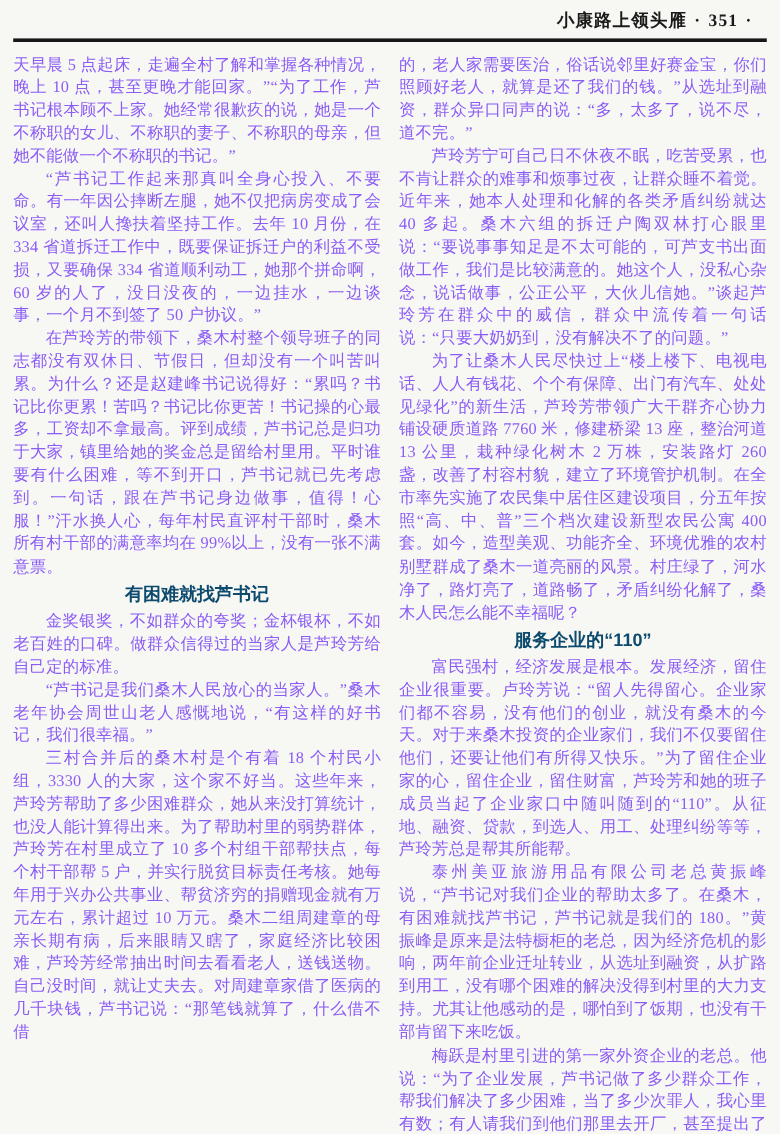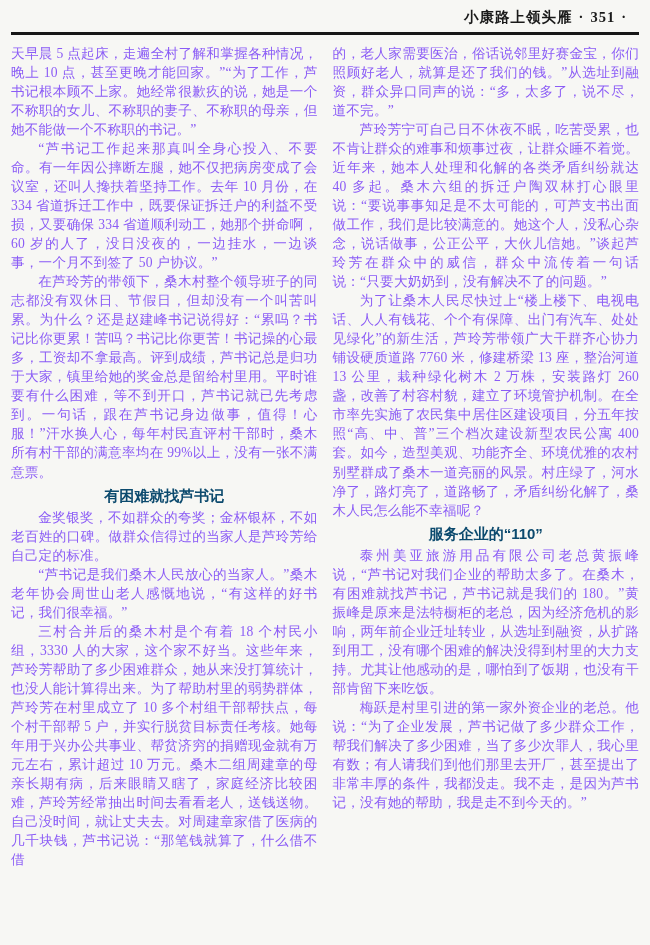--- a/index.html
+++ b/index.html
@@ -86,18 +86,19 @@
         <h2 class="section-heading">有困难就找芦书记</h2>
         <p class="para indent">金奖银奖，不如群众的夸奖；金杯银杯，不如老百姓的口碑。做群众信得过的当家人是芦玲芳给自己定的标准。</p>
         <p class="para indent">“芦书记是我们桑木人民放心的当家人。”桑木老年协会周世山老人感慨地说，“有这样的好书记，我们很幸福。”</p>
         <p class="para indent">三村合并后的桑木村是个有着 18 个村民小组，3330 人的大家，这个家不好当。这些年来，芦玲芳帮助了多少困难群众，她从来没打算统计，也没人能计算得出来。为了帮助村里的弱势群体，芦玲芳在村里成立了 10 多个村组干部帮扶点，每个村干部帮 5 户，并实行脱贫目标责任考核。她每年用于兴办公共事业、帮贫济穷的捐赠现金就有万元左右，累计超过 10 万元。桑木二组周建章的母亲长期有病，后来眼睛又瞎了，家庭经济比较困难，芦玲芳经常抽出时间去看看老人，送钱送物。自己没时间，就让丈夫去。对周建章家借了医病的几千块钱，芦书记说：“那笔钱就算了，什么借不借</p>
       </div>
     <div class="column">
         <p class="para">的，老人家需要医治，俗话说邻里好赛金宝，你们照顾好老人，就算是还了我们的钱。”从选址到融资，群众异口同声的说：“多，太多了，说不尽，道不完。”</p>
         <p class="para indent">芦玲芳宁可自己日不休夜不眠，吃苦受累，也不肯让群众的难事和烦事过夜，让群众睡不着觉。近年来，她本人处理和化解的各类矛盾纠纷就达 40 多起。桑木六组的拆迁户陶双林打心眼里说：“要说事事知足是不太可能的，可芦支书出面做工作，我们是比较满意的。她这个人，没私心杂念，说话做事，公正公平，大伙儿信她。”谈起芦玲芳在群众中的威信，群众中流传着一句话说：“只要大奶奶到，没有解决不了的问题。”</p>
         <p class="para indent">为了让桑木人民尽快过上“楼上楼下、电视电话、人人有钱花、个个有保障、出门有汽车、处处见绿化”的新生活，芦玲芳带领广大干群齐心协力铺设硬质道路 7760 米，修建桥梁 13 座，整治河道 13 公里，栽种绿化树木 2 万株，安装路灯 260 盏，改善了村容村貌，建立了环境管护机制。在全市率先实施了农民集中居住区建设项目，分五年按照“高、中、普”三个档次建设新型农民公寓 400 套。如今，造型美观、功能齐全、环境优雅的农村别墅群成了桑木一道亮丽的风景。村庄绿了，河水净了，路灯亮了，道路畅了，矛盾纠纷化解了，桑木人民怎么能不幸福呢？</p>
         <h2 class="section-heading">服务企业的“110”</h2>
+        <p class="para indent">富民强村，经济发展是根本。发展经济，留住企业很重要。卢玲芳说：“留人先得留心。企业家们都不容易，没有他们的创业，就没有桑木的今天。对于来桑木投资的企业家们，我们不仅要留住他们，还要让他们有所得又快乐。”为了留住企业家的心，留住企业，留住财富，芦玲芳和她的班子成员当起了企业家口中随叫随到的“110”。从征地、融资、贷款，到选人、用工、处理纠纷等等，芦玲芳总是帮其所能帮。</p>
         <p class="para indent">泰州美亚旅游用品有限公司老总黄振峰说，“芦书记对我们企业的帮助太多了。在桑木，有困难就找芦书记，芦书记就是我们的 180。”黄振峰是原来是法特橱柜的老总，因为经济危机的影响，两年前企业迁址转业，从选址到融资，从扩路到用工，没有哪个困难的解决没得到村里的大力支持。尤其让他感动的是，哪怕到了饭期，也没有干部肯留下来吃饭。</p>
         <p class="para indent">梅跃是村里引进的第一家外资企业的老总。他说：“为了企业发展，芦书记做了多少群众工作，帮我们解决了多少困难，当了多少次罪人，我心里有数；有人请我们到他们那里去开厂，甚至提出了非常丰厚的条件，我都没走。我不走，是因为芦书记，没有她的帮助，我是走不到今天的。”</p>
       </div>
   </div>
 
 </div>
 
 </body></html>

